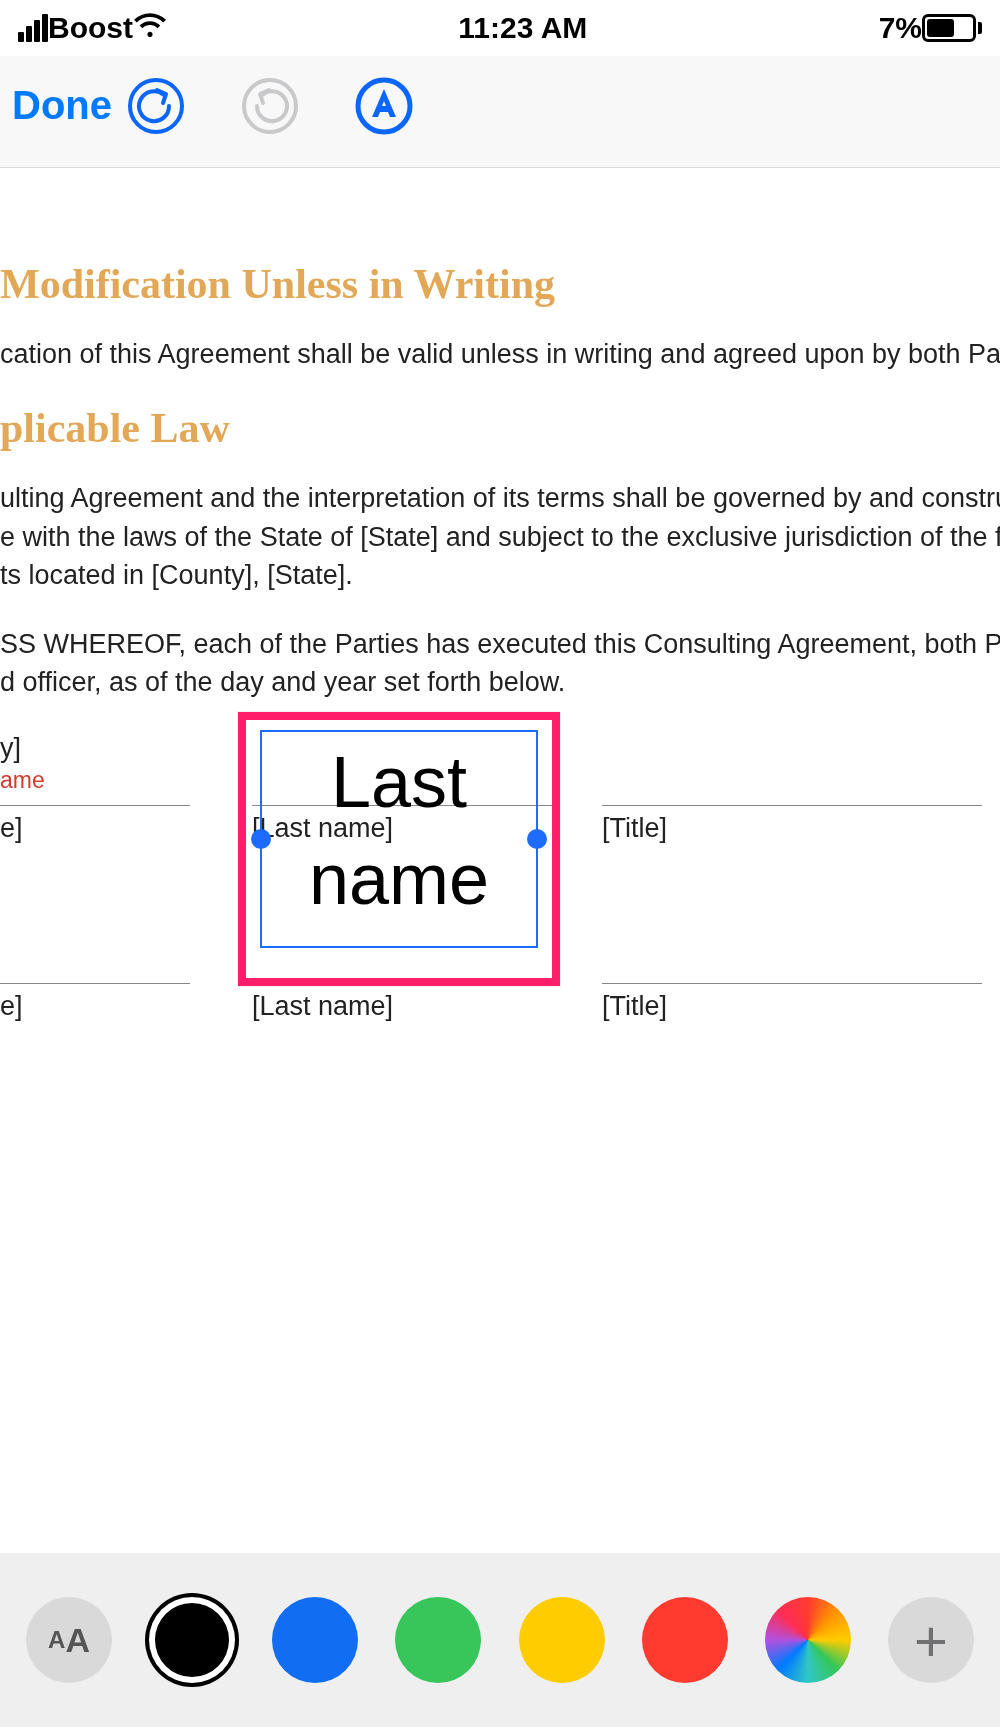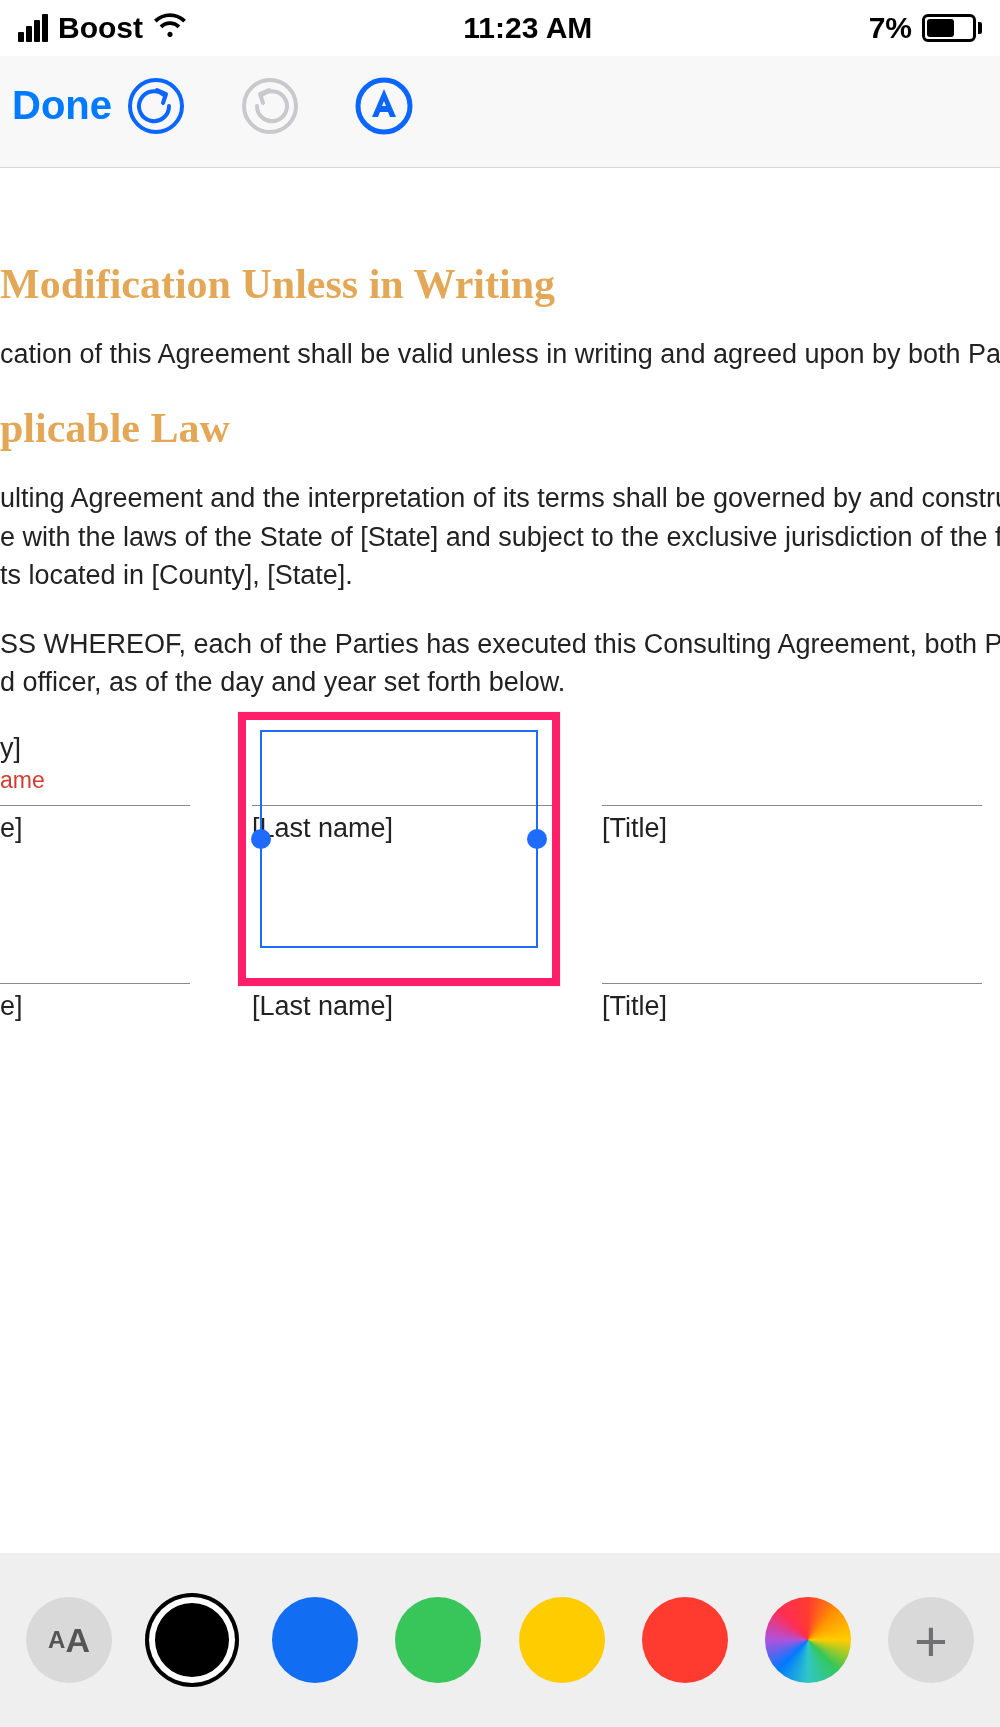--- a/index.html
+++ b/index.html
@@ -1,19 +1,19 @@
 <!DOCTYPE html>
 <html><head>
 <meta charset="utf-8">
 <style>
   * { margin: 0; padding: 0; box-sizing: border-box; }
   html, body { width: 1000px; height: 1727px; font-family: -apple-system, "Helvetica Neue", Arial, sans-serif; background: #fff; }
   
   .status-bar { position: relative; width: 100%; height: 56px; display: flex; align-items: center; justify-content: space-between; padding: 0 18px; font-size: 30px; font-weight: 600; }
-  .status-left, .status-right { display: flex; align-items: center; gap: 10px; }
+  .status-left, .status-right { display: flex; align-items: center; }
   .sig-bars { display: flex; align-items: flex-end; gap: 2px; }
   .sig-bars span { width: 6px; background: #000; display: inline-block; border-radius: 1px; }
   .sig-bars span:nth-child(1){height:10px;} .sig-bars span:nth-child(2){height:16px;}
   .sig-bars span:nth-child(3){height:22px;} .sig-bars span:nth-child(4){height:28px;}
   .batt { display:inline-flex; align-items:center; }
   .batt-body { width:54px; height:28px; border:3px solid #000; border-radius:6px; position:relative; }
   .batt-fill { position:absolute; left:2px; top:2px; bottom:2px; width:56%; background:#000; border-radius:3px; }
   .batt-tip { width:4px; height:12px; background:#000; margin-left:2px; border-radius:0 2px 2px 0; }
 
   
@@ -138,20 +138,21 @@
       <div class="field-lbl" style="left:290px;top:258px;">[Last name]</div>
       <div class="field-lbl" style="left:640px;top:258px;">[Title]</div>
     </div>
   </div>
 
   <div class="highlight"></div>
   <div class="textbox-sel">
     <span class="sel-handle l"></span>
     <span class="sel-handle r"></span>
   </div>
+  <div class="textbox-text">Last name</div>
 </div>
 
 <div class="bottom-bar">
   <div class="aa-btn">
     <span class="sm">A</span>
       <span>A</span>
   </div>
   <div class="col-swatch col-selected" style="background:#000;"></div>
   <div class="col-swatch" style="background:#116ef2;"></div>
   <div class="col-swatch" style="background:#38c55a;"></div>

